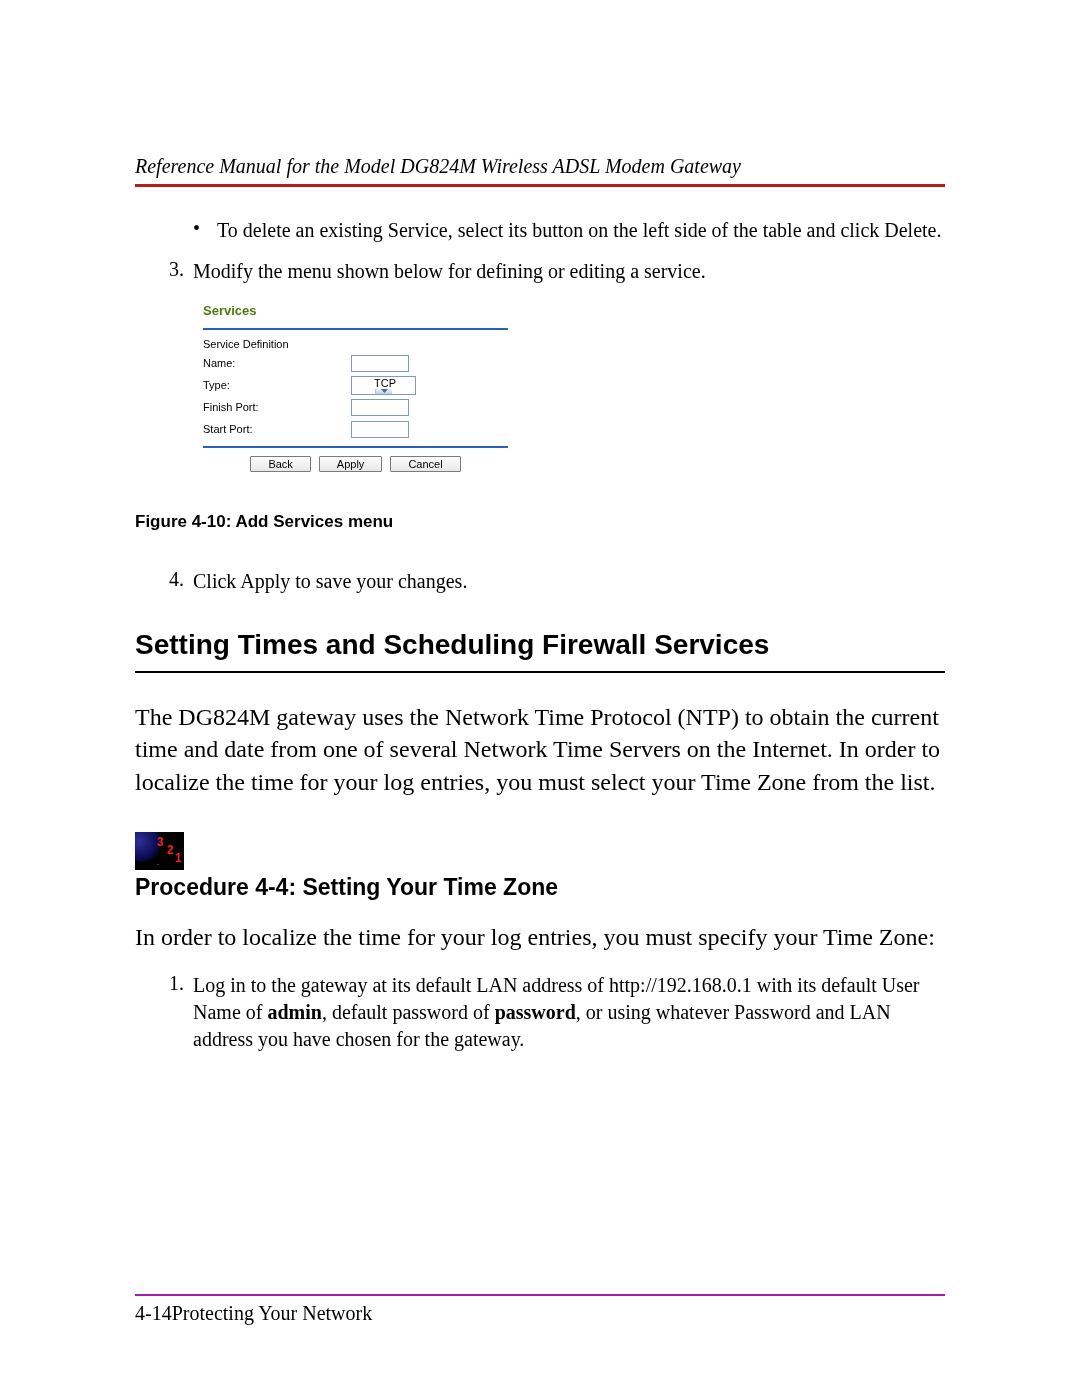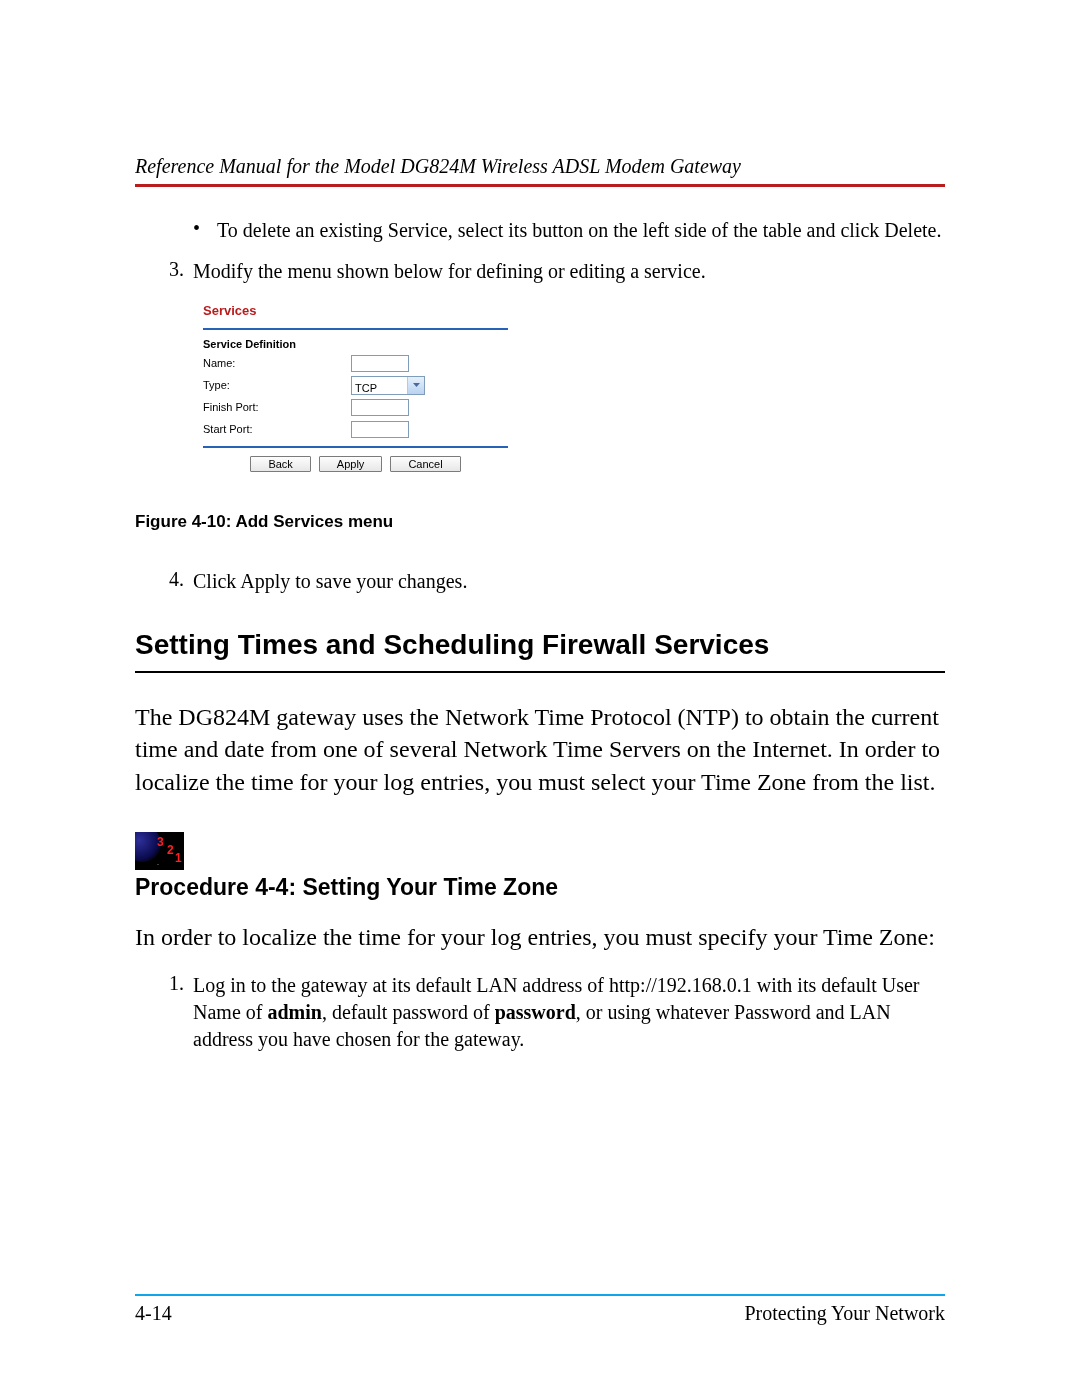--- a/index.html
+++ b/index.html
@@ -47,32 +47,32 @@
     line-height:1.35;
   }
   .figure-box{
     margin-left:58px;
     width:325px;
     box-sizing:border-box;
     font-family:Arial,Helvetica,sans-serif;
     margin-bottom:36px;
   }
   .figure-box .panel-title{
-    color:#b91c1c;
+    color:#4d7c0f;
     font-size:13px;
     font-weight:bold;
     padding:4px 0 10px 10px;
   }
   .figure-box .hr1{
     border-top:2px solid #2562b8;
     margin:0 10px 8px 10px;
   }
   .figure-box .section-label{
     font-size:11px;
-    font-weight:bold;
+    font-weight:normal;
     padding:0 0 2px 10px;
   }
   .form-row{
     display:flex;
     align-items:center;
     height:22px;
     padding-left:10px;
     font-size:11px;
   }
   .form-row .lbl{
@@ -80,27 +80,28 @@
   }
   .txt-input{
     width:58px;
     height:17px;
     border:1px solid #7f9db9;
     background:#fff;
     box-sizing:border-box;
   }
   .select-ctl{
     display:flex;
-    align-items:flex-end;
-    width:74px;
+    align-items:center;
+    width:65px;
     height:19px;
     border:1px solid #7f9db9;
     background:#fff;
     box-sizing:border-box;
     font-size:11px;
+    flex-direction:column;
   }
   .select-ctl .val{
     flex:1;
     padding-left:3px;
   }
   .select-ctl .dd{
     width:16px;
     height:100%;
     background:linear-gradient(#e6f0fb,#b9d3f1);
     display:flex;
@@ -171,25 +172,25 @@
     font-weight:bold;
     font-size:23px;
     margin:0 0 20px 0;
   }
   .bold{font-weight:bold;}
   .footer{
     position:absolute;
     left:135px;
     right:135px;
     bottom:72px;
-    border-top:2px solid #0ea5e9;
+    border-top:2px solid #a21caf;
     padding-top:6px;
     font-size:20px;
     display:flex;
-    justify-content:space-between;
+    justify-content:flex-start;
   }
 </style>
 </head>
 <body>
 
 <div class="page">
 
   <div class="header-title">Reference Manual for the Model DG824M Wireless ADSL Modem Gateway</div>
 
   <div class="bullet-block">

